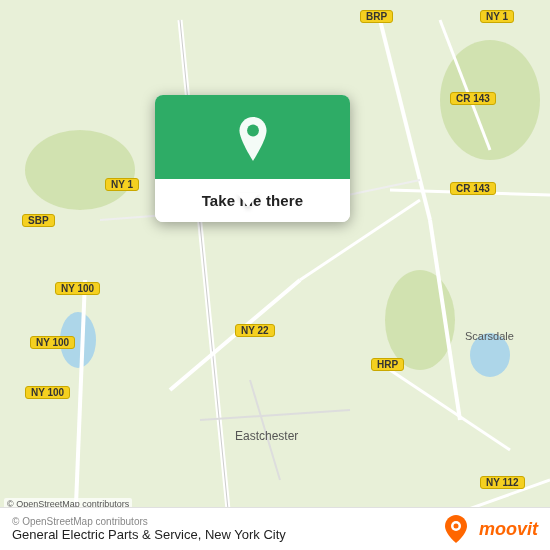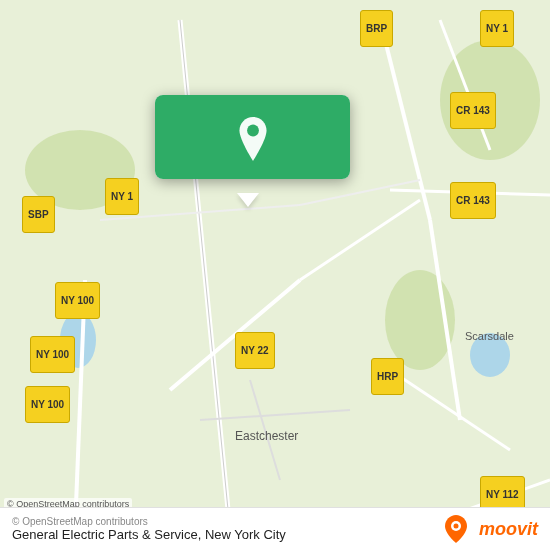--- a/index.html
+++ b/index.html
@@ -133,21 +133,21 @@
       font-weight: 700;
       color: #f60;
       font-style: italic;
     }
 
     
     .road-label {
       position: absolute;
       background: #f5d020;
       border-radius: 3px;
-      padding: 12px 5px;
+      padding: 0 5px;
       font-size: 10px;
       font-weight: bold;
       color: #333;
       border: 1px solid #c9a800;
     }
 
     
     #osm-attr {
       position: absolute;
       bottom: 40px;
@@ -204,37 +204,38 @@
     <text x="235" y="420" font-size="12" fill="#555" font-family="Arial">Eastchester</text>
     <text x="465" y="320" font-size="11" fill="#555" font-family="Arial">Scarsdale</text>
   </svg>
 
   <div id="osm-attr">© OpenStreetMap contributors</div>
 
   <div class="road-label" style="top:178px; left:105px">NY 1</div>
   <div class="road-label" style="top:282px; left:55px">NY 100</div>
   <div class="road-label" style="top:336px; left:30px">NY 100</div>
   <div class="road-label" style="top:386px; left:25px">NY 100</div>
-  <div class="road-label" style="top:332px; left:235px">NY 22</div>
-  <div class="road-label" style="top:196px; left:22px">SBP</div>
+  <div class="road-label" style="top:324px; left:235px">NY 22</div>
+  <div class="road-label" style="top:214px; left:22px">SBP</div>
   <div class="road-label" style="top:10px; left:360px">BRP</div>
   <div class="road-label" style="top:10px; left:480px">NY 1</div>
   <div class="road-label" style="top:92px; left:450px">CR 143</div>
   <div class="road-label" style="top:182px; left:450px">CR 143</div>
   <div class="road-label" style="top:358px; left:371px">HRP</div>
   <div class="road-label" style="top:476px; left:480px">NY 112</div>
 
   <div id="popup-card">
     <div id="popup-green">
 
       <svg class="pin-icon" viewBox="0 0 44 52" xmlns="http://www.w3.org/2000/svg">
         <path d="M22 0C13.163 0 6 7.163 6 16c0 11.314 16 36 16 36s16-24.686 16-36C38 7.163 30.837 0 22 0z" fill="#fff" opacity="0.95"></path>
         <circle cx="22" cy="16" r="7" fill="#2eac66"></circle>
       </svg>
     </div>
+    <button id="popup-btn">Take me there</button>
   </div>
 
   <div id="popup-tail"></div>
 
   <div id="bottom-bar">
     <div id="bottom-left">
       <span id="attribution">© OpenStreetMap contributors</span>
       <span id="place-name">General Electric Parts &amp; Service, New York City</span>
     </div>
     <div id="moovit-logo">

